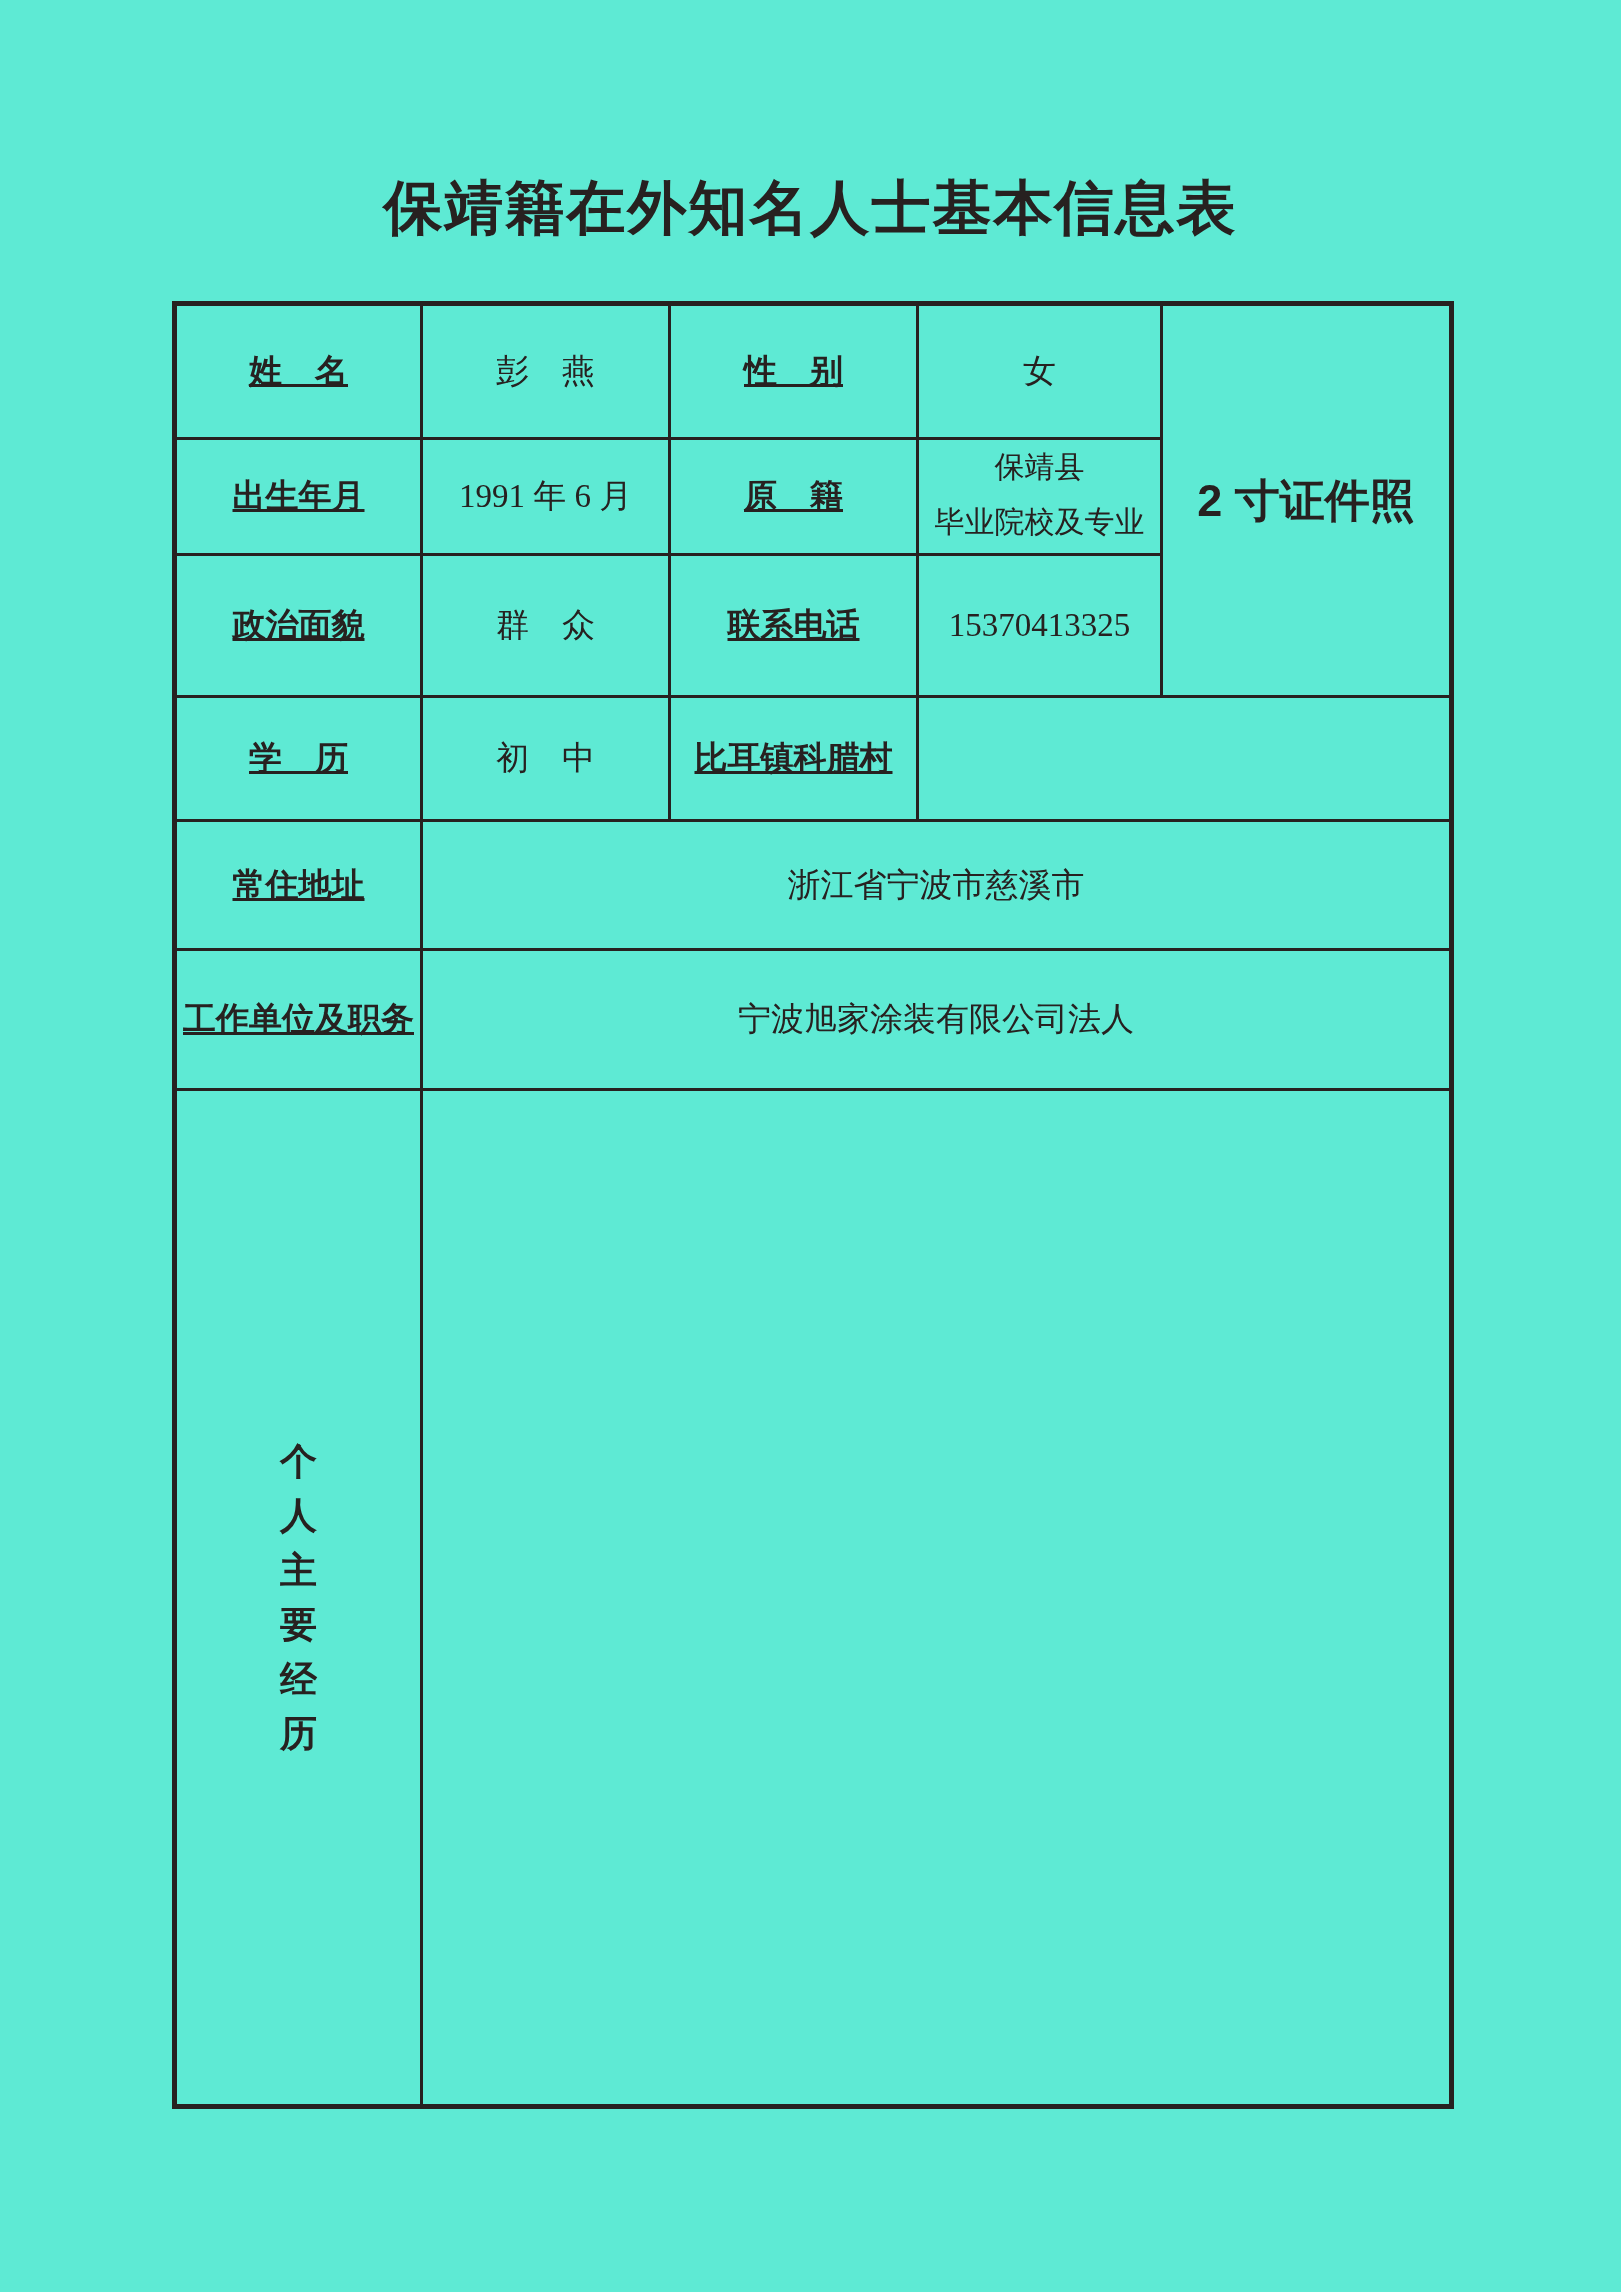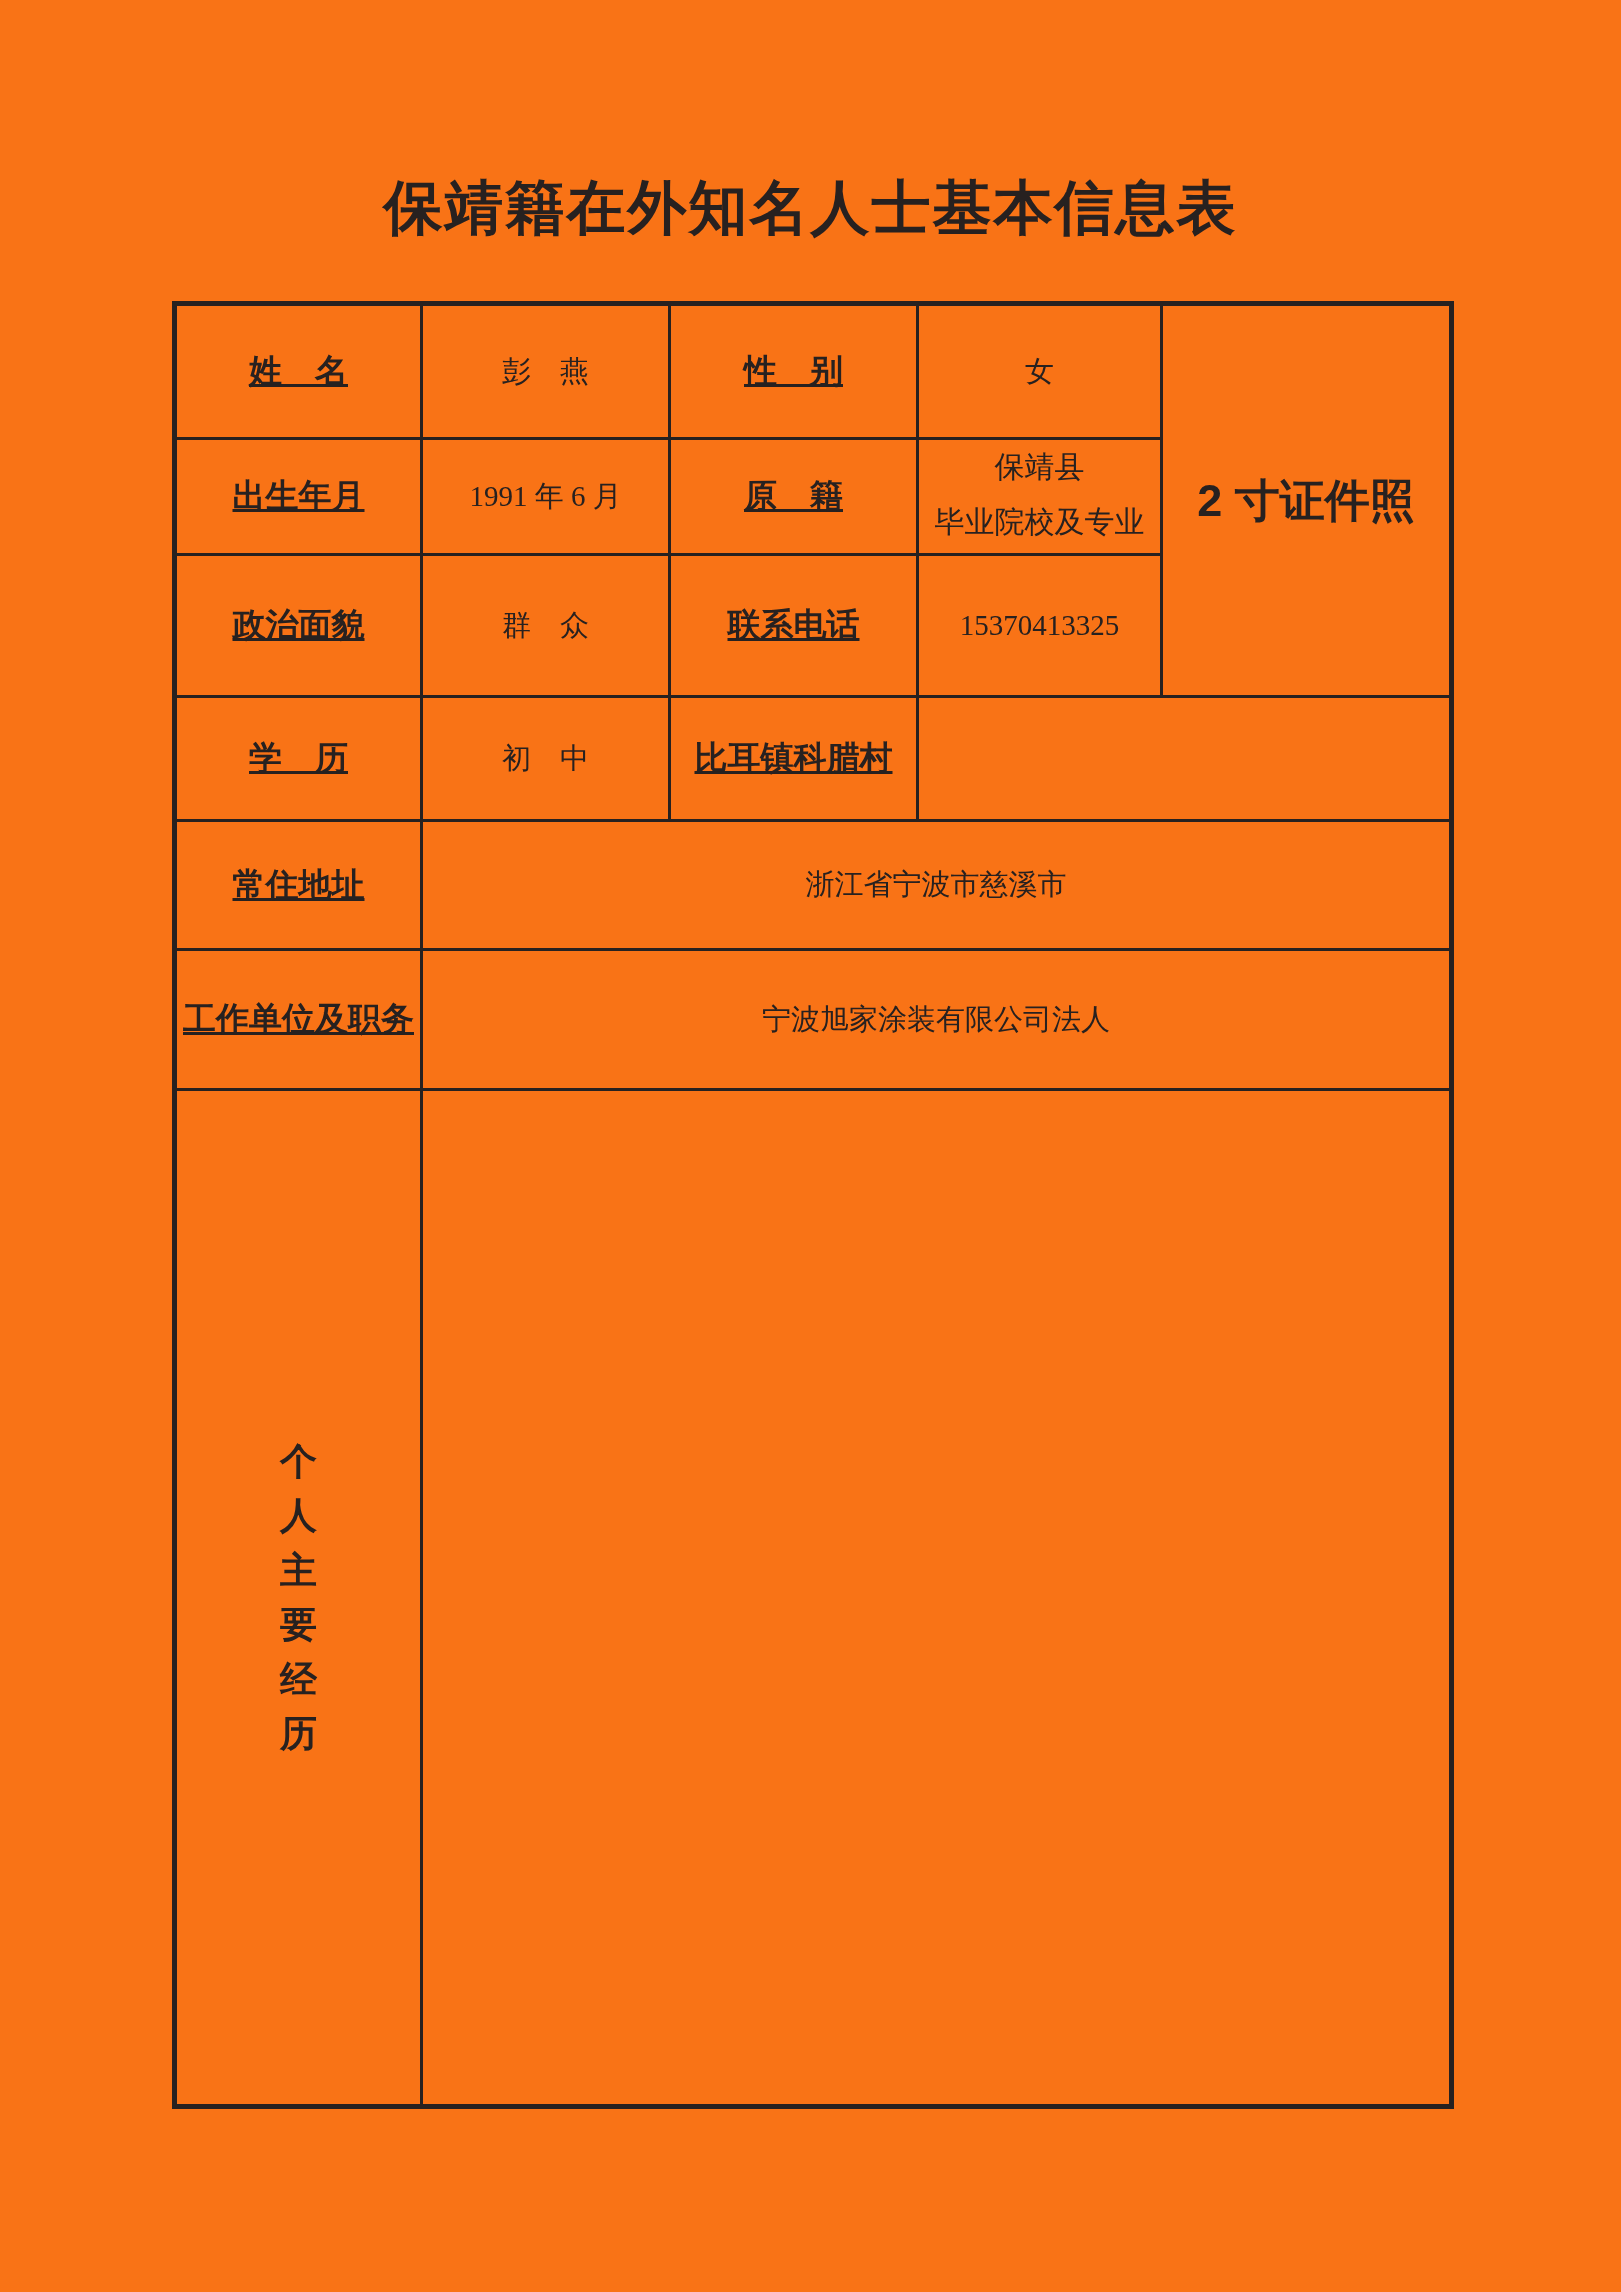--- a/index.html
+++ b/index.html
@@ -4,21 +4,21 @@
 <style>
   html, body {
     margin: 0;
     padding: 0;
     background: #ffffff;
   }
   .sheet {
     position: relative;
     width: 1621px;
     height: 2293px;
-    background: #f97316;
+    background: #5eead4;
     color: #272120;
     overflow: hidden;
   }
   .doc-title {
     position: absolute;
     top: 169px;
     left: 0;
     width: 100%;
     text-align: center;
     font-family: "Liberation Serif", "DejaVu Serif", serif;
@@ -46,21 +46,21 @@
   .lbl {
     font-family: "Liberation Sans", "DejaVu Sans", sans-serif;
     font-weight: 700;
     font-size: 33px;
     white-space: nowrap;
     text-decoration: underline;
   }
   .val {
     font-family: "Liberation Serif", "DejaVu Serif", serif;
     font-weight: normal;
-    font-size: 29px;
+    font-size: 33px;
     white-space: nowrap;
   }
   .val-2line {
     font-family: Liberation Mono, monospace;
     font-size: 30px;
     line-height: 55px;
     white-space: nowrap;
   }
   .photo-cell {
     font-family: "Liberation Sans", "DejaVu Sans", sans-serif;

